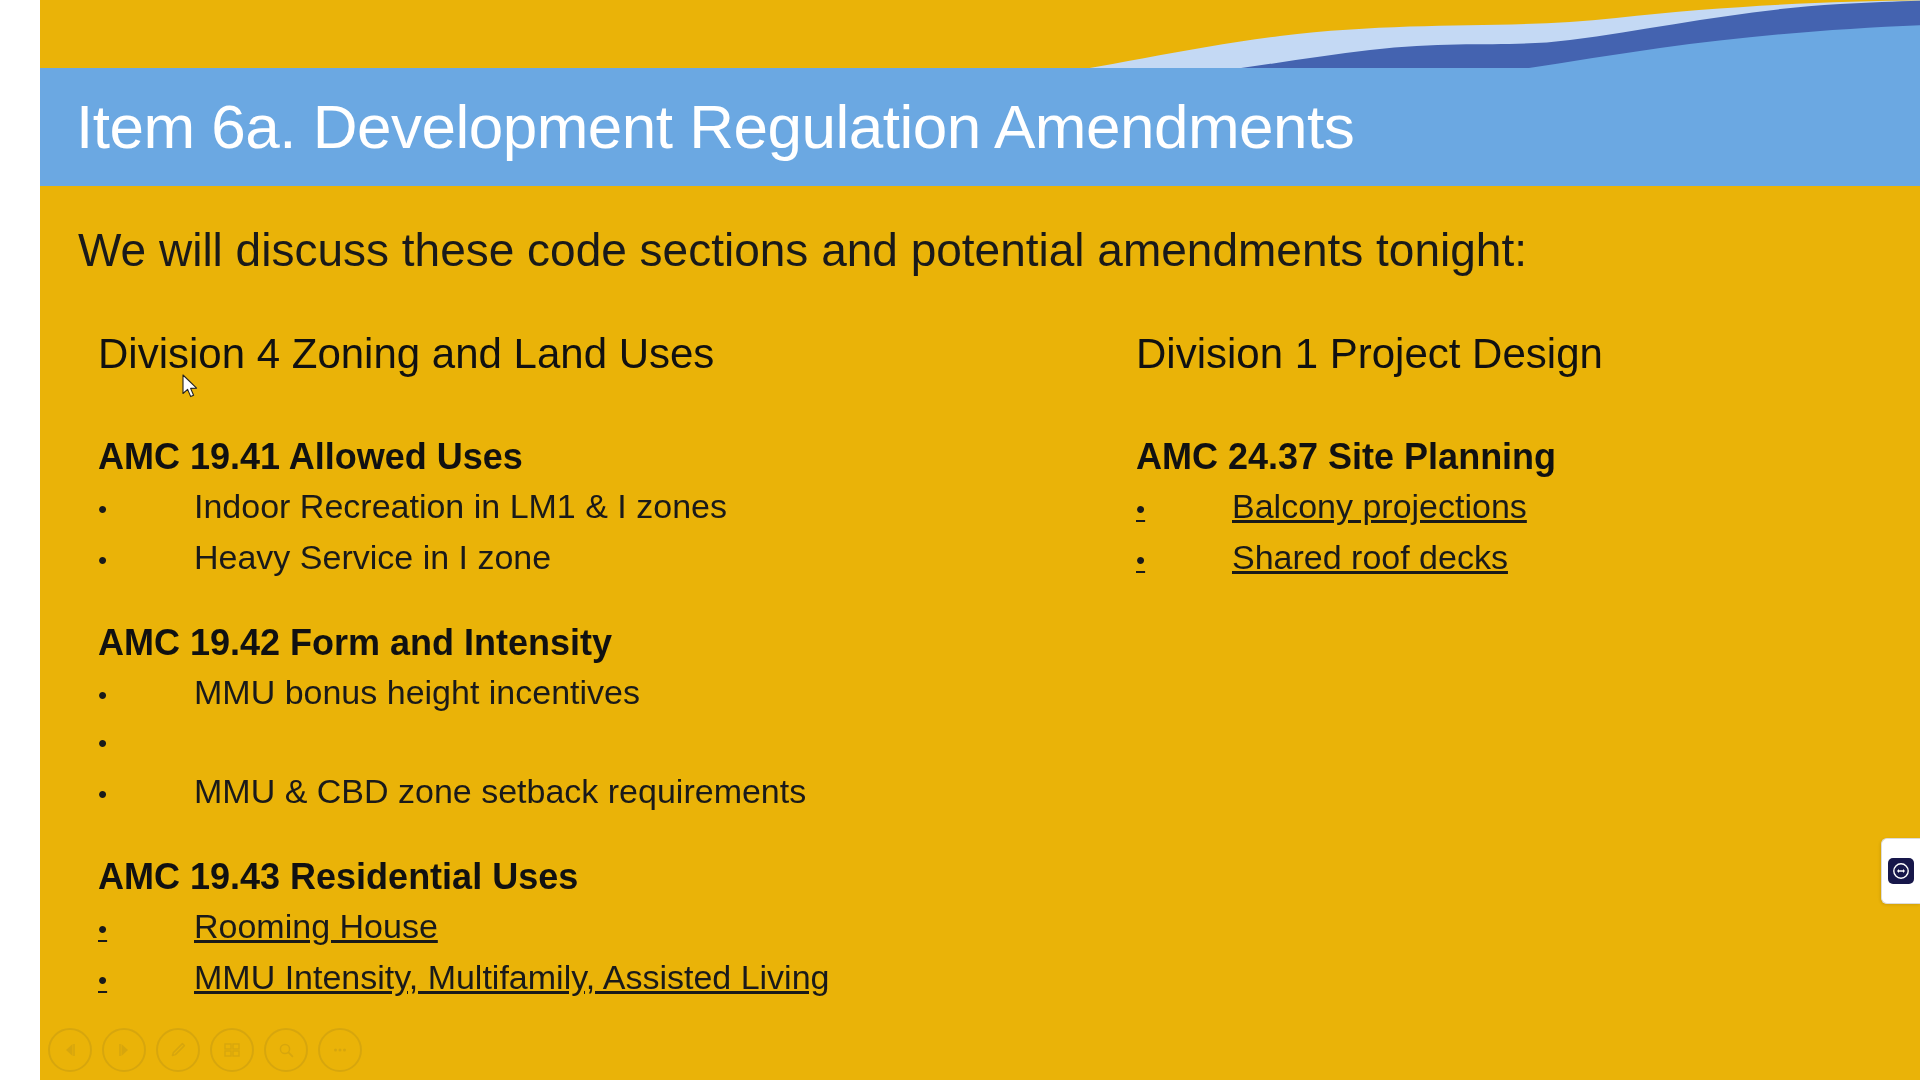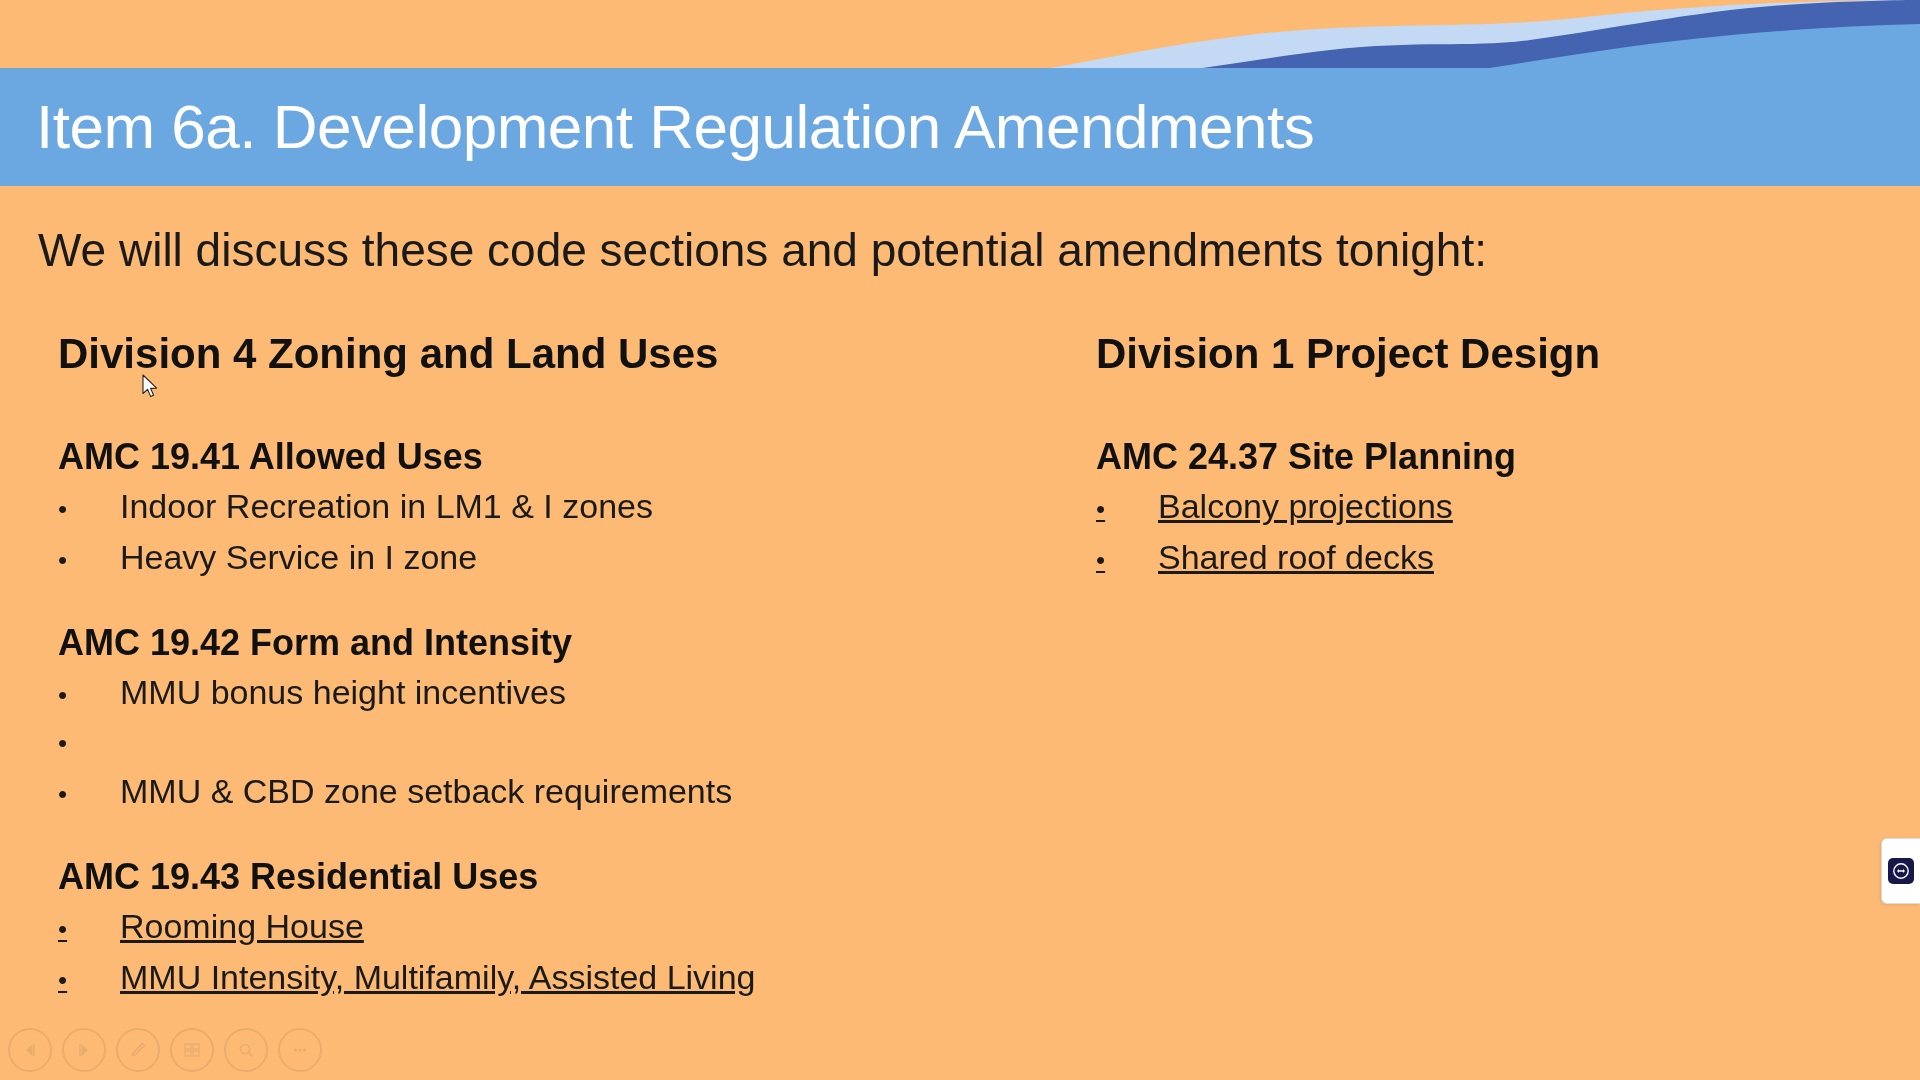--- a/index.html
+++ b/index.html
@@ -13,21 +13,22 @@
     height: 1080px;
     overflow: hidden;
     position: relative;
     font-family: "Liberation Sans", "DejaVu Sans", sans-serif;
     color: #1a1a1a;
   }
 
   #slide {
     position: absolute;
     inset: 0;
-    background: #fdba74;
+    background: #eab308;
+    margin-left: 40px;
   }
 
   
   .wave-wrap {
     position: absolute;
     top: 0;
     left: 0;
     width: 1920px;
     height: 90px;
     overflow: hidden;
@@ -76,21 +77,21 @@
   }
   .col {
     position: absolute;
     top: 0;
   }
   .col-left  { left: 58px;  width: 1000px; }
   .col-right { left: 1096px; width: 800px; }
 
   .col-title {
     font-size: 42px;
-    font-weight: bold;
+    font-weight: normal;
     color: #111111;
     margin: 0 0 58px 0;
     white-space: nowrap;
   }
 
   .sec-title {
     font-size: 36px;
     font-weight: bold;
     color: #111111;
     margin: 0 0 4px 0;
@@ -102,20 +103,21 @@
     margin: 0 0 38px 0;
     padding: 0;
   }
   ul.bullets li {
     display: flex;
     align-items: baseline;
     font-size: 34px;
     line-height: 48px;
     color: #1a1a1a;
     white-space: nowrap;
+    gap: 34px;
   }
   ul.bullets li .dot {
     width: 62px;
     flex: 0 0 62px;
     font-size: 26px;
     line-height: 48px;
     color: #1a1a1a;
   }
   ul.bullets li .dot::before { content: "\2022"; }
   ul.bullets li .txt { display: inline-block; }

